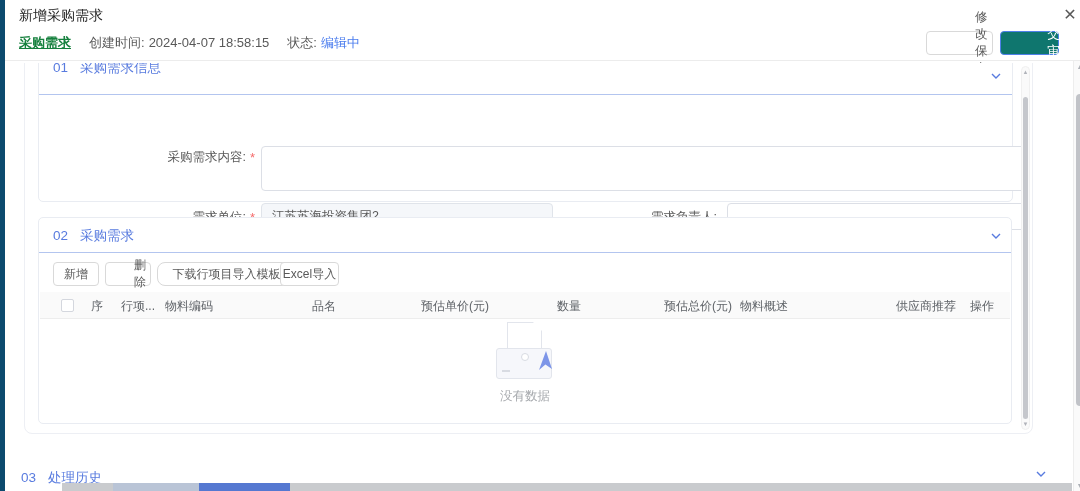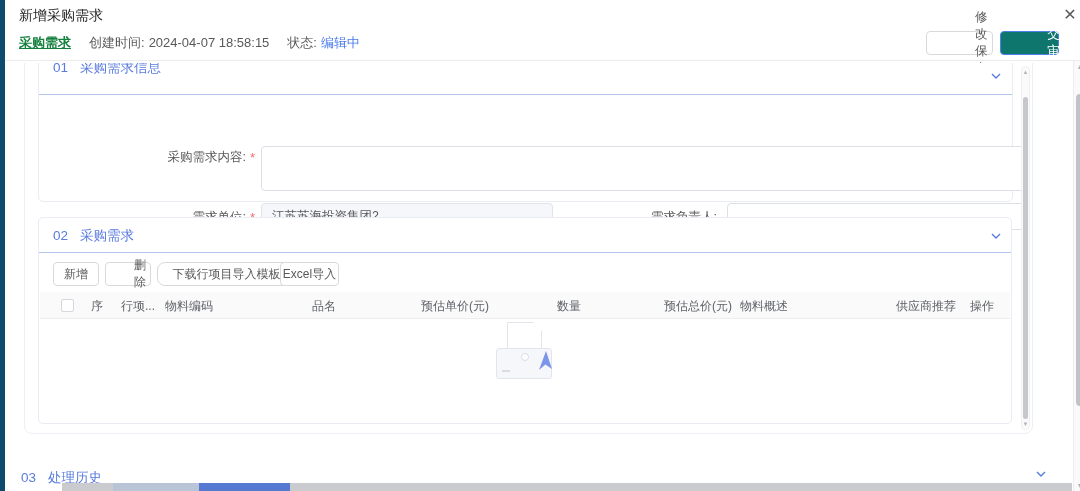--- a/index.html
+++ b/index.html
@@ -176,20 +176,21 @@
         <div class="empty-icon">
           <div class="e-paper"></div>
           <div class="e-drawer">
             <div class="e-circle"></div>
             <div class="e-dash"></div>
           </div>
           <svg class="e-cursor" width="22" height="24" viewBox="0 0 22 24">
             <path d="M13 1 L19 19 L12.4 14.6 L6 20 Z" fill="#7d95e8"></path>
           </svg>
         </div>
+        <div class="empty-text">没有数据</div>
       </div>
     </div>
 
     <div class="sec03-head">
       <span class="num" style="margin-right:12px;">03</span><span>处理历史</span>
     </div>
     <svg class="chev sec03-chev" viewBox="0 0 12 12">
         <path d="M2 4 L6 8 L10 4" stroke="#587bdf" fill="none" stroke-width="1.4"></path>
       </svg>
 

